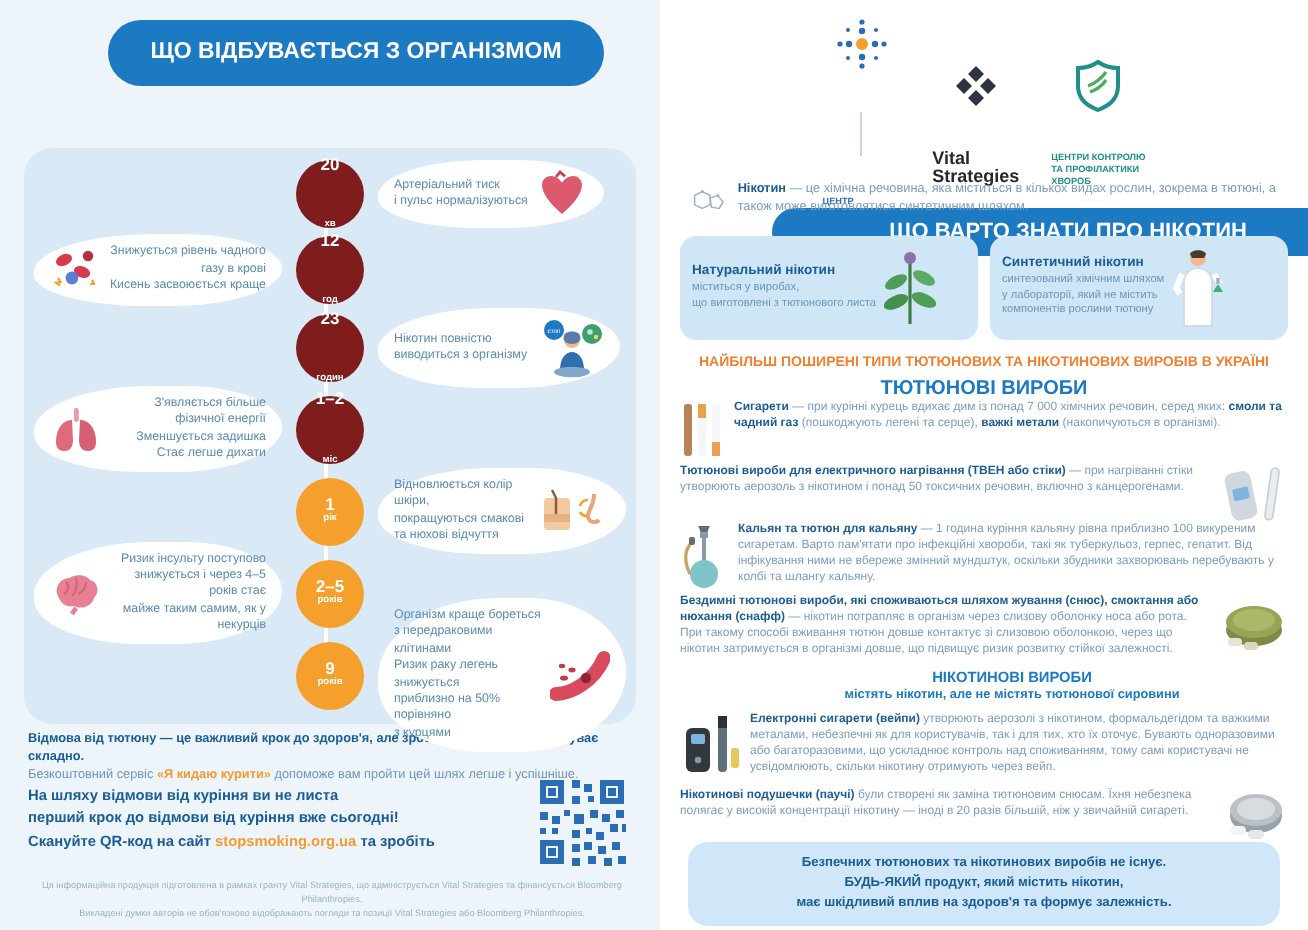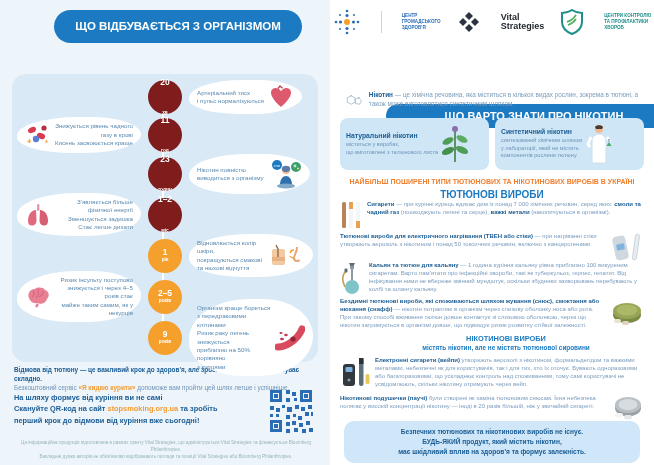--- a/index.html
+++ b/index.html
@@ -46,21 +46,21 @@
   .cta { position:absolute; left:14px; top:392px; width:250px; font-size:7.4px; font-weight:bold;
          color:#1a5c94; line-height:1.55; }
   .qr-wrap { position:absolute; left:268px; top:388px; }
   .disclaimer { position:absolute; left:14px; top:440px; width:304px; font-size:4.6px;
                 line-height:1.5; color:#97b6b4; text-align:center; }
 
   .run-o { color:#f49b33; font-weight:bold; }
   .run-b { color:#1a5c94; font-weight:bold; }
   .logos { position:absolute; left:0; right:0; top:8px; display:flex; justify-content:center;
            align-items:center; gap:16px; }
-  .logo { display:flex; align-items:center; gap:20px; }
+  .logo { display:flex; align-items:center; gap:20px;flex-direction:column; }
   .logo-sep { width:1px; height:22px; background:#c9d6e2; }
   .logo-text-sm { font-size:4.6px; font-weight:bold; line-height:1.35; white-space:pre-line; }
   .phc-text { color:#2a6db5; }
   .cdc-text { color:#1e8f8a; }
   .vital-text { color:#23292f; font-size:9px; font-weight:bold; line-height:1.05; }
 
   .intro { position:absolute; left:16px; top:90px; width:292px; font-size:6.4px; line-height:1.45;
            color:#7b9cbe; display:flex; gap:6px; align-items:flex-start; }
 
   .nic-boxes { position:absolute; left:10px; top:118px; width:304px; display:flex; gap:6px; }
@@ -119,21 +119,21 @@
           <ellipse cx="16" cy="12" rx="4.2" ry="2.8" fill="#d93a4e" transform="rotate(20 16 12)"></ellipse>
           <circle cx="11" cy="15" r="3.2" fill="#5b7fd4"></circle>
           <circle cx="19" cy="4" r="2.6" fill="#b2303f"></circle>
           <path d="M4 15l1.2 2-2 .4 1.8 1.4" stroke="#f5a02d" stroke-width="1.2" fill="none"></path>
           <path d="M21 16l1 1.8-1.8.3" stroke="#f5a02d" stroke-width="1.2" fill="none"></path>
         </svg>
         <span>Знижується рівень чадного газу в крові
 Кисень засвоюється краще</span>
       </div>
       <div class="badge blue">
-        <span class="b-top">11</span>
+        <span class="b-top">12</span>
         <span class="b-bot">год</span>
       </div>
       <div></div>
 
       <div></div>
       <div class="badge blue">
         <span class="b-top">23</span>
         <span class="b-bot">годин</span>
       </div>
       <div class="cloud right">
@@ -224,23 +224,23 @@
 
     </div>
   </div>
 
   <div class="l-footer">
     <div class="bold-line">Відмова від тютюну — це важливий крок до здоров'я, але зробити його самотужки буває складно.</div>
     <div class="normal-line"><span>Безкоштовний сервіс </span><span class="run-o">«Я кидаю курити»</span><span> допоможе вам пройти цей шлях легше і успішніше.</span></div>
   </div>
 
   <div class="cta">
-    <div>На шляху формує від куріння ви не самі</div>
+    <div>На шляху відмови від куріння ви не листа</div>
+    <div>перший крок до відмови від куріння вже сьогодні!</div>
     <div><span>Скануйте QR-код на сайт </span><span class="run-o">stopsmoking.org.ua</span><span> та зробіть</span></div>
-    <div>перший крок до відмови від куріння вже сьогодні!</div>
   </div>
 
   <div class="qr-wrap">
     <svg width="46" height="46" viewBox="0 0 46 46">
       <g fill="#2a6db5">
         <path d="M2 2h12v12H2zm3 3v6h6V5z"></path>
           <rect x="6" y="6" width="4" height="4"></rect>
         <path d="M32 2h12v12H32zm3 3v6h6V5z"></path>
           <rect x="36" y="6" width="4" height="4"></rect>
         <path d="M2 32h12v12H2zm3 3v6h6V35z"></path>

